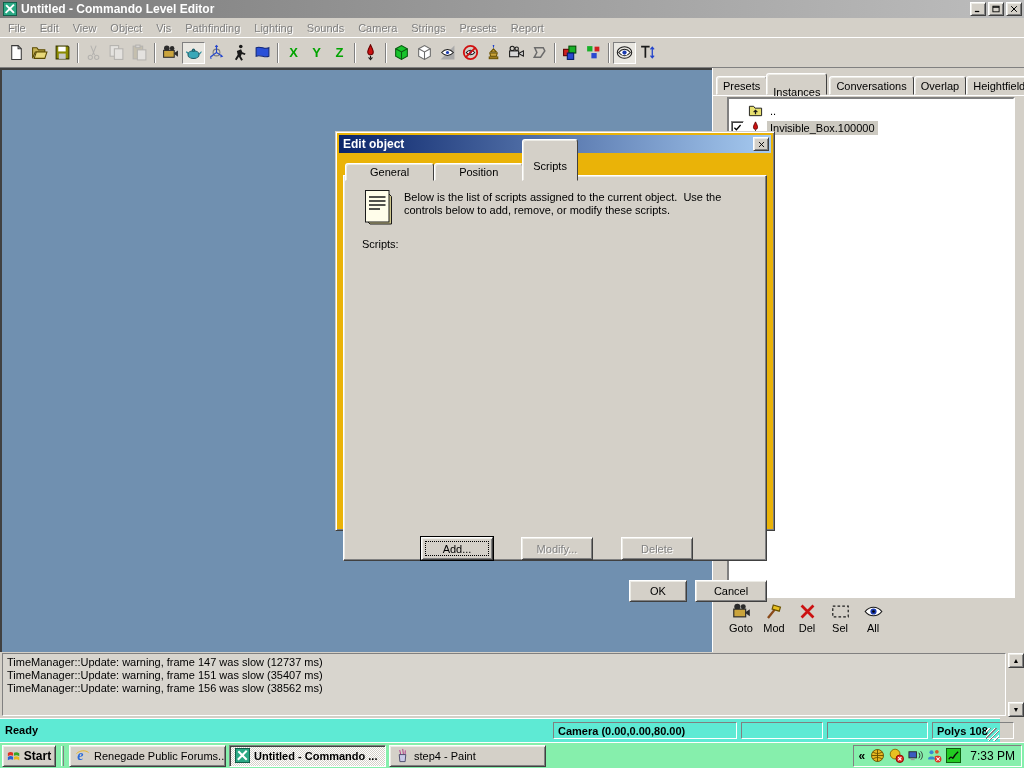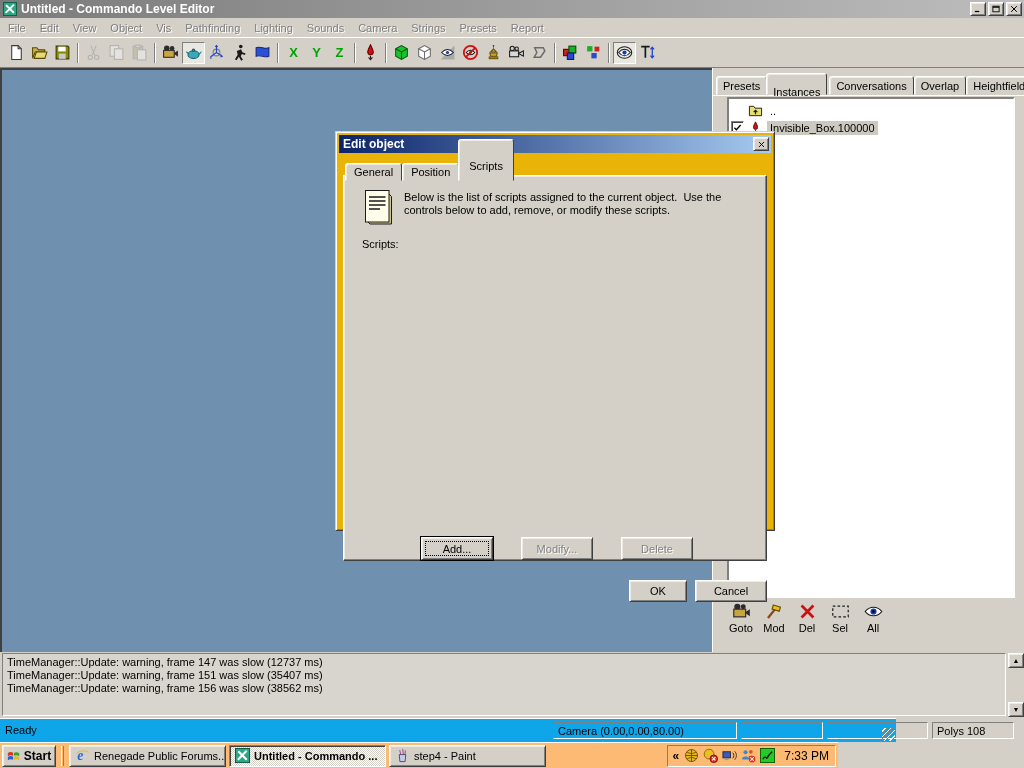--- a/index.html
+++ b/index.html
@@ -56,21 +56,21 @@
   .rp-action svg { width:19px; height:19px; }
   .rp-action .lbl { font-size:11px; }
 
   
   .dialog { left:291px; top:131px; width:440px; height:400px; background:#eab308; border:1px solid; border-color:#d4d0c8 #404040 #404040 #d4d0c8; box-shadow:inset 1px 1px 0 #fff, inset -1px -1px 0 #808080; padding:3px; z-index:10;margin-left:44px; }
   .dlg-title { height:18px; background:linear-gradient(90deg,#0a246a,#a6caf0); display:flex; align-items:center; padding:0 2px 0 4px; }
   .dlg-title-text { color:#fff; font-weight:bold; font-size:12px; flex:1; }
   .dlg-close { width:16px; height:14px; display:flex; align-items:center; justify-content:center; }
   .dlg-close svg { width:9px; height:9px; }
   .dlg-tabs { position:absolute; left:9px; top:28px; display:flex; align-items:flex-end; height:21px; z-index:2; }
-  .dlg-tab { height:18px; padding:2px 8px; }
+  .dlg-tab { height:18px; padding:2px 24px; }
   .dlg-tab.active { height:21px; padding:20px 10px; }
   .dlg-page { position:absolute; left:7px; top:43px; width:424px; height:386px; border:1px solid; border-color:#fff #404040 #404040 #fff; box-shadow:inset -1px -1px 0 #808080, inset 1px 1px 0 #ecebe5; background:#d4d0c8; }
   .note-icon { position:absolute; left:19px; top:13px; width:30px; height:36px; }
   .dlg-desc { position:absolute; left:60px; top:15px; width:354px; line-height:13px; white-space:pre-wrap; }
   .scripts-label { position:absolute; left:18px; top:62px; }
   .list { position:absolute; left:17px; top:77px; width:394px; height:268px; }
   .list-inner { position:absolute; inset:0; background:#fff; display:flex; flex-direction:column; }
   .list-header { display:flex; height:17px; background:#d4d0c8; flex:0 0 auto; }
   .list-col { border:1px solid; border-color:#fff #808080 #808080 #fff; padding:1px 5px; background:#d4d0c8; }
   .btn { display:flex; align-items:center; justify-content:center; font-size:11px; }
@@ -82,31 +82,31 @@
   .btn-ok { position:absolute; left:293px; top:448px; width:58px; height:22px; }
   .btn-cancel { position:absolute; left:359px; top:448px; width:72px; height:22px; }
 
   
   .log { left:0; top:652px; width:1024px; height:66px; background:#d4d0c8; }
   .log-inner { position:absolute; left:2px; top:1px; width:1004px; height:63px; background:#d8d5ce; border:1px solid; border-color:#808080 #fff #fff #808080; padding:2px 4px; line-height:13px; overflow:hidden; }
   .log-scroll { position:absolute; right:0; top:1px; width:16px; height:64px; background:#d4d0c8; }
   .scroll-btn { position:absolute; left:0; width:16px; height:15px; display:flex; align-items:center; justify-content:center; font-size:7px; }
 
   
-  .statusbar { left:0; top:718px; width:896px; height:24px; background:#0ea5e9; border-top:1px solid #fff; }
+  .statusbar { left:0; top:718px; width:1000px; height:24px; background:#5eead4; border-top:1px solid #fff;font-weight:bold; }
   .sb-ready { position:absolute; left:5px; top:5px; }
   .sb-pane { position:absolute; top:3px; height:17px; padding:2px 4px; white-space:nowrap; overflow:hidden; }
   .sb-camera { left:553px; width:184px; }
   .sb-p1 { left:741px; width:82px; }
   .sb-p2 { left:827px; width:101px; }
   .sb-polys { left:932px; width:82px; }
   .sb-grip { position:absolute; right:1px; bottom:1px; width:13px; height:13px; background:repeating-linear-gradient(135deg, transparent 0 2px, #fff 2px 3px, #808080 3px 4px); }
 
   
-  .taskbar { left:0; top:742px; width:838px; height:26px; background:#fdba74; border-top:1px solid #fff; display:flex; align-items:center; padding:0 2px; }
+  .taskbar { left:0; top:742px; width:1024px; height:26px; background:#86efac; border-top:1px solid #fff; display:flex; align-items:center; padding:0 2px; }
   .start-btn { width:54px; height:22px; display:flex; align-items:center; justify-content:center; gap:3px; font-weight:bold; font-size:12px; flex:0 0 auto; }
   .start-btn svg { width:14px; height:14px; }
   .ql-divider { width:3px; height:20px; margin:0 5px; border-left:1px solid #fff; border-right:1px solid #808080; flex:0 0 auto; }
   .task { width:157px; height:22px; display:flex; align-items:center; gap:4px; padding:0 5px; margin-right:3px; white-space:nowrap; overflow:hidden; flex:0 0 auto; }
   .task svg { width:15px; height:15px; flex:0 0 auto; }
   .task.active { border-color:#808080 #fff #fff #808080; box-shadow:inset 1px 1px 0 #404040; font-weight:bold;
     background-color:#e7e5df; background-image:repeating-conic-gradient(#fff 0% 25%, #d4d0c8 0% 50%); background-size:2px 2px; }
   .tray { margin-left:auto; height:22px; display:flex; align-items:center; gap:4px; padding:0 6px 0 5px; border:1px solid; border-color:#808080 #fff #fff #808080; flex:0 0 auto; }
   .tray svg { width:15px; height:15px; }
   .tray-chevron { font-weight:bold; font-size:12px; margin-right:1px; }

